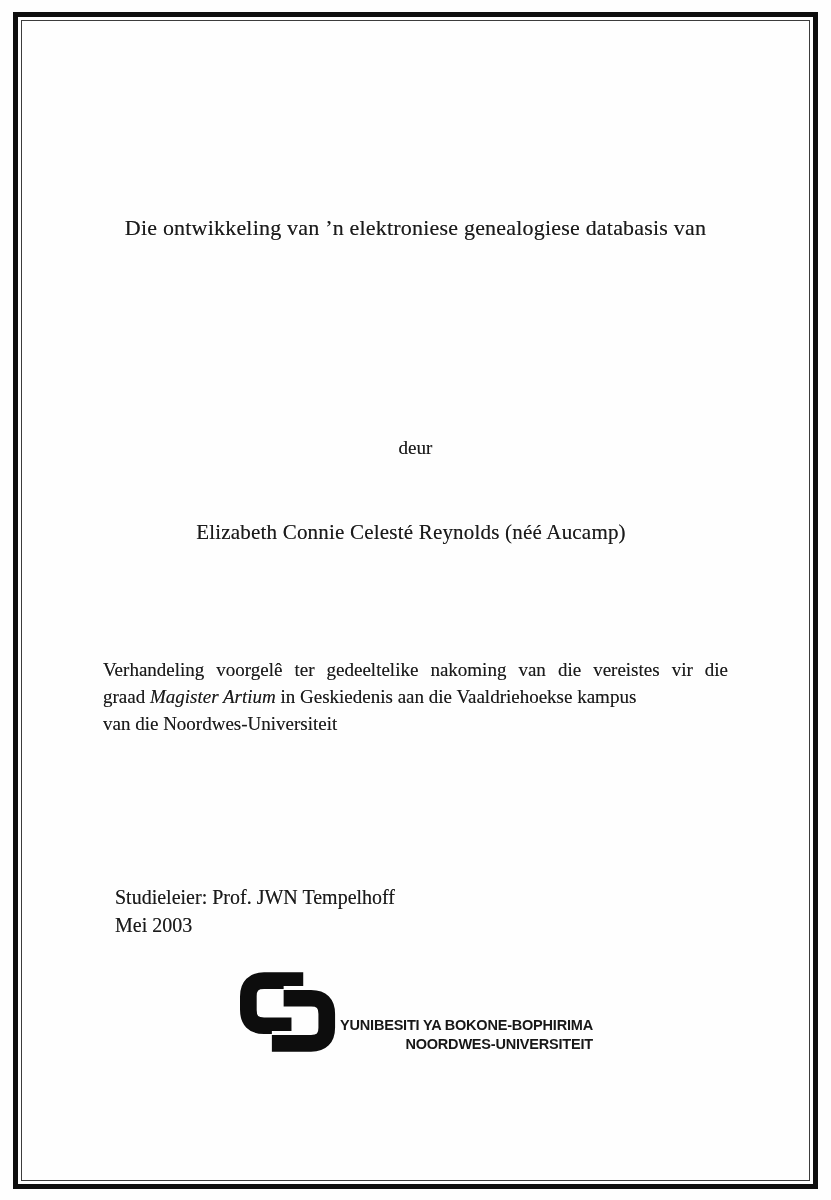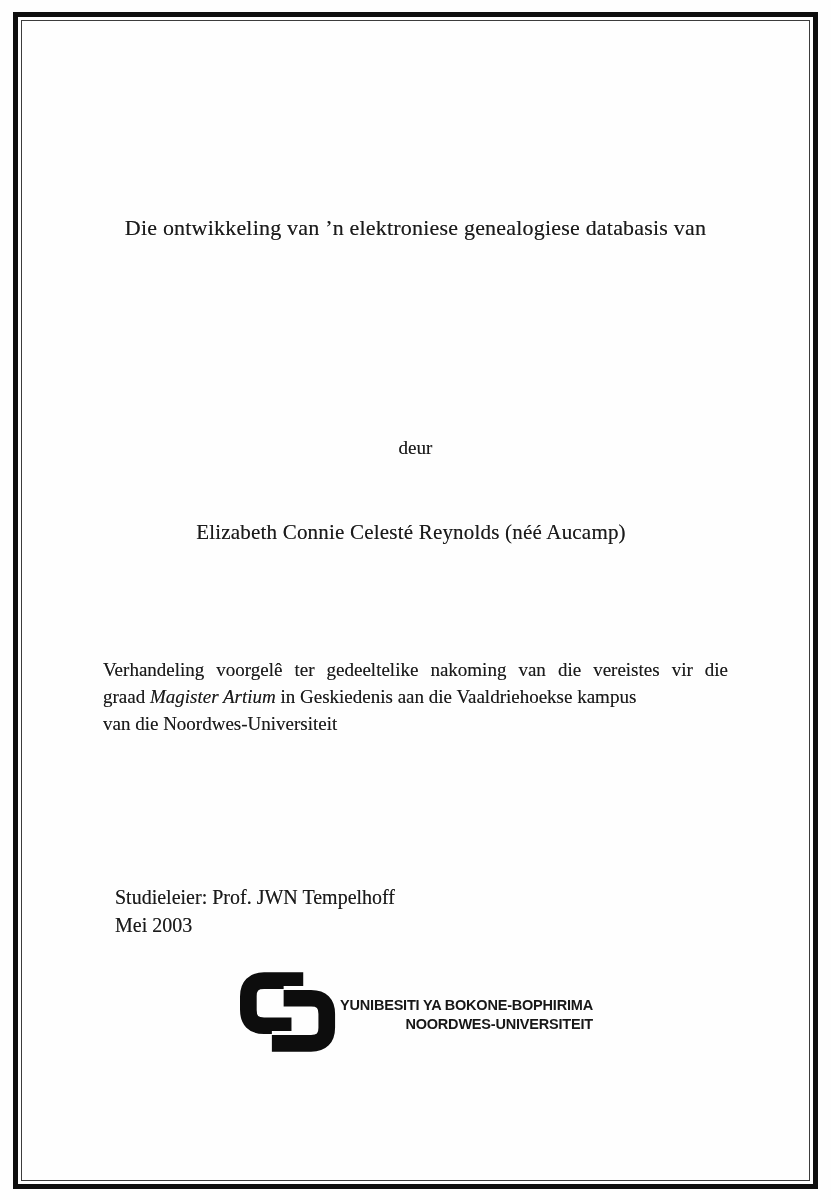--- a/index.html
+++ b/index.html
@@ -78,21 +78,21 @@
     font-size: 20px;
     line-height: 28px;
     margin-left: 12px;
   }
   .logo-row {
     position: absolute;
     top: 970px;
     left: 50%;
     transform: translateX(-50%);
     display: flex;
-    align-items: center;
+    align-items: flex-end;
     gap: 4px;
   }
   .logo-mark {
     width: 98px;
     height: 84px;
     flex: 0 0 auto;
   }
   .logo-text {
     margin-top: 6px;
     font-family: "Liberation Sans", sans-serif;

